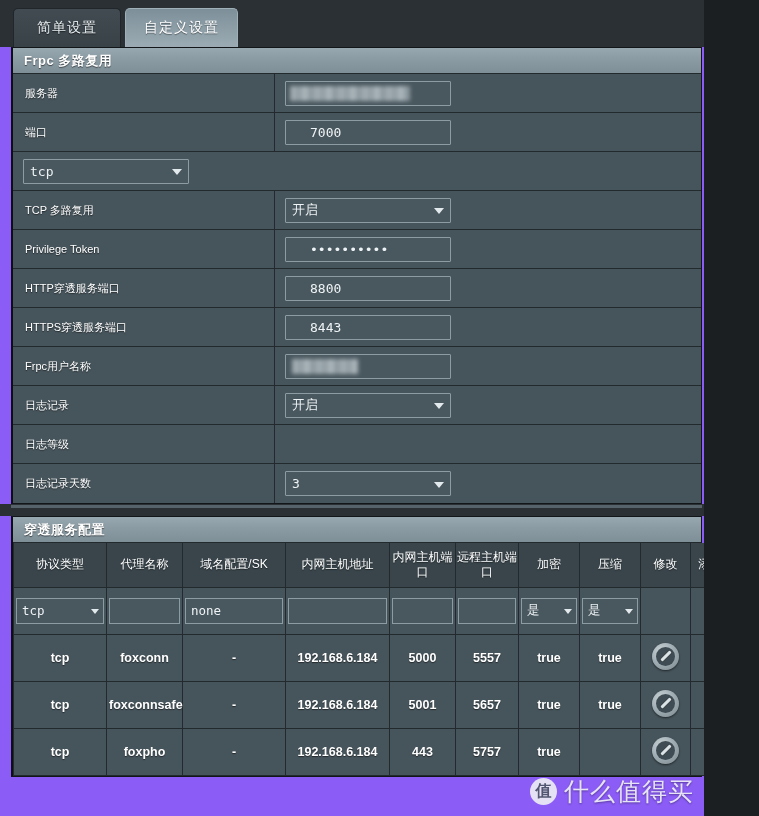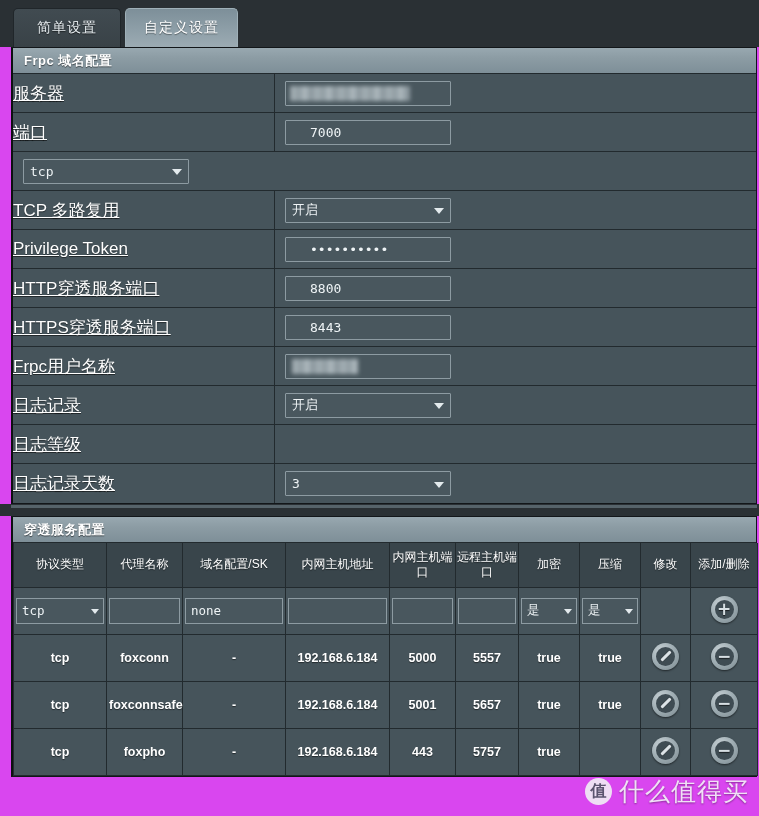--- a/index.html
+++ b/index.html
@@ -8,23 +8,23 @@
   html, body {
     width: 759px;
     height: 816px;
     background: #1b1f22;
     font-family: "Liberation Sans", "DejaVu Sans", sans-serif;
     overflow: hidden;
   }
 
   #app {
     position: relative;
-    width: 759px;
+    width: 704px;
     height: 816px;
-    background: #d946ef;
+    background: #8b5cf6;
     overflow: hidden;
   }
 
   
   .tabbar {
     position: relative;
     height: 47px;
     background: #2a3034;
     padding-left: 13px;
     display: flex;
@@ -87,28 +87,28 @@
     display: flex;
     align-items: center;
     height: 39px;
     background: #46545b;
     border-bottom: 1px solid #222a2e;
   }
   .form-row:last-child { border-bottom: none; }
   .form-label {
     width: 262px;
     flex: 0 0 262px;
-    font-size: 17px;
+    padding-left: 12px;
+    font-size: 11px;
     color: #ffffff;
     text-shadow: 0 1px 1px rgba(0,0,0,.5);
     border-right: 1px solid #222a2e;
     height: 100%;
     display: flex;
     align-items: center;
-    text-decoration: underline;
   }
   .form-field {
     flex: 1;
     padding-left: 10px;
     height: 100%;
     display: flex;
     align-items: center;
   }
 
   .txtbox {
@@ -326,21 +326,21 @@
   <div class="tabbar">
     <div class="tab inactive">
       <span>简单设置</span>
     </div>
     <div class="tab active">
       <span>自定义设置</span>
     </div>
   </div>
 
   <div class="panel">
-    <div class="panel-title">Frpc 域名配置</div>
+    <div class="panel-title">Frpc 多路复用</div>
 
     <div class="form-row">
       <div class="form-label">服务器</div>
       <div class="form-field">
         <div class="txtbox redacted"></div>
       </div>
     </div>
 
     <div class="form-row">
       <div class="form-label">端口</div>

